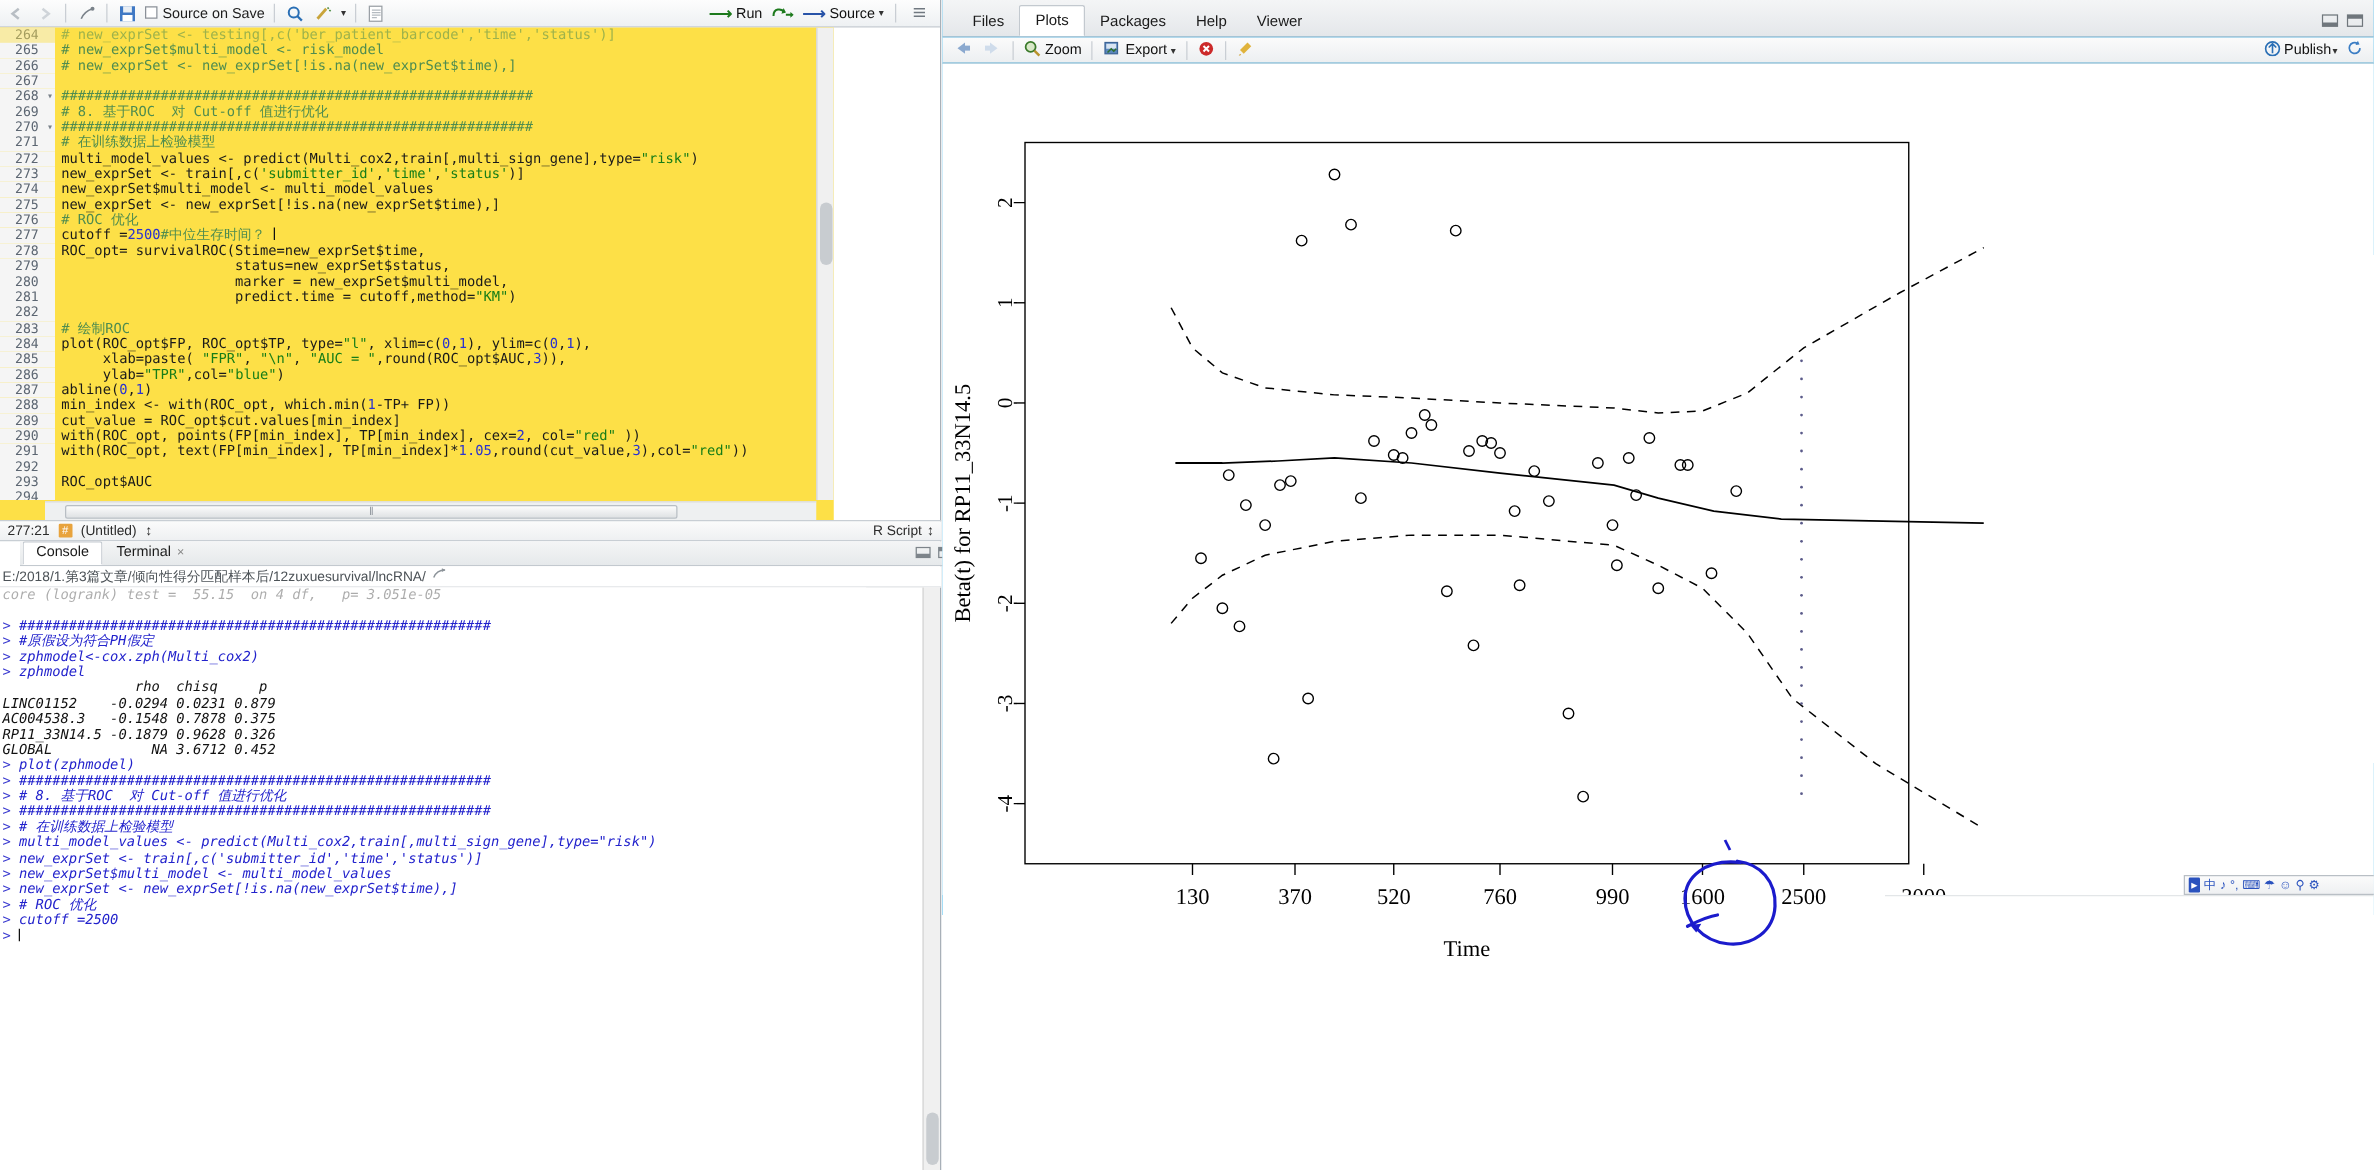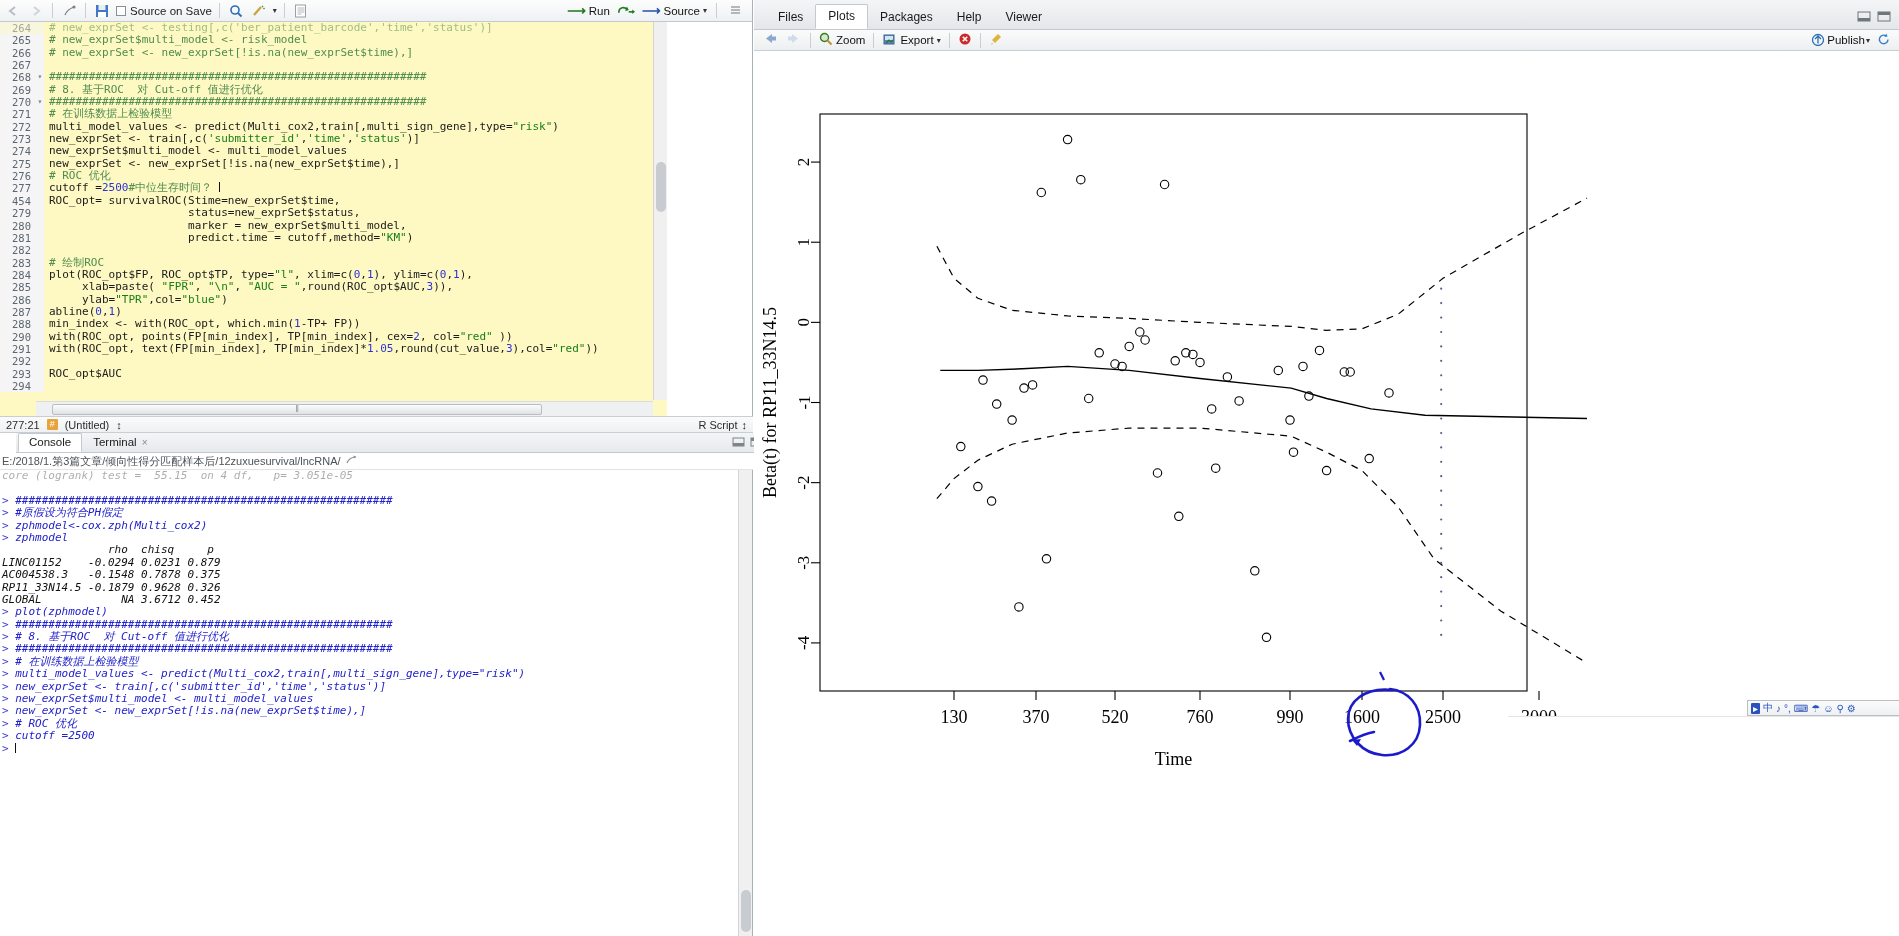--- a/index.html
+++ b/index.html
@@ -32,21 +32,21 @@
   .chk { width:10px;height:10px;border:1px solid #8a9098;background:#fff;display:inline-block;margin-right:4px;vertical-align:-1px;}
   .src-right { margin-left:auto; display:flex; align-items:center; gap:7px; padding-right:4px; }
   .run-btn, .source-btn { display:flex; align-items:center; gap:3px; font-size:11.5px; color:#111; }
   .arrow-green { color:#1d7a1d; font-size:13px; font-weight:bold; }
   .arrow-blue { color:#2753a8; font-size:13px; font-weight:bold; }
   .caret { font-size:8px; color:#333; }
 
   
   .editor {
     position:absolute; top:22px; left:0; width:667px; height:394px;
-    background:#fef9c3; overflow:hidden;
+    background:#fde047; overflow:hidden;
   }
   .code-area { position:absolute; top:0; left:0; right:14px; bottom:16px; overflow:hidden; }
   .code-row { display:flex; height:12.35px; line-height:12.35px; white-space:pre;
      font-family:"DejaVu Sans Mono","Liberation Mono",monospace; font-size:11px; }
   .gutter { width:36px; min-width:36px; text-align:right; padding-right:5px; color:#5c6672;
             background:#f5f5f5; font-size:10.5px; }
   .fold { width:8px; min-width:8px; color:#7a828a; font-size:8px; text-align:center; background:#f5f5f5;}
   .code-txt { padding-left:5px; color:#1a1a1a; }
   .c-com { color:#4f8c4f;margin-top:39px; }
   .c-str { color:#177d17; }
@@ -219,31 +219,32 @@
           <div class="code-row"><span class="gutter">268</span><span class="fold">▾</span><span class="code-txt"><span class="c-com">#########################################################</span></span></div>
           <div class="code-row"><span class="gutter">269</span><span class="fold"></span><span class="code-txt"><span class="c-com"># 8. 基于ROC  对 Cut-off 值进行优化</span></span></div>
           <div class="code-row"><span class="gutter">270</span><span class="fold">▾</span><span class="code-txt"><span class="c-com">#########################################################</span></span></div>
           <div class="code-row"><span class="gutter">271</span><span class="fold"></span><span class="code-txt"><span class="c-com"># 在训练数据上检验模型</span></span></div>
           <div class="code-row"><span class="gutter">272</span><span class="fold"></span><span class="code-txt">multi_model_values &lt;- predict(Multi_cox2,train[,multi_sign_gene],type=<span class="c-str">"risk"</span>)</span></div>
           <div class="code-row"><span class="gutter">273</span><span class="fold"></span><span class="code-txt">new_exprSet &lt;- train[,c(<span class="c-str">'submitter_id'</span>,<span class="c-str">'time'</span>,<span class="c-str">'status'</span>)]</span></div>
           <div class="code-row"><span class="gutter">274</span><span class="fold"></span><span class="code-txt">new_exprSet$multi_model &lt;- multi_model_values</span></div>
           <div class="code-row"><span class="gutter">275</span><span class="fold"></span><span class="code-txt">new_exprSet &lt;- new_exprSet[!is.na(new_exprSet$time),]</span></div>
           <div class="code-row"><span class="gutter">276</span><span class="fold"></span><span class="code-txt"><span class="c-com"># ROC 优化</span></span></div>
           <div class="code-row"><span class="gutter">277</span><span class="fold"></span><span class="code-txt">cutoff =<span class="c-num">2500</span><span class="c-com">#中位生存时间？</span> <span class="cursor-bar"></span></span></div>
-          <div class="code-row"><span class="gutter">454</span><span class="fold"></span><span class="code-txt">ROC_opt= survivalROC(Stime=new_exprSet$time,</span></div>
+          <div class="code-row"><span class="gutter">278</span><span class="fold"></span><span class="code-txt">ROC_opt= survivalROC(Stime=new_exprSet$time,</span></div>
           <div class="code-row"><span class="gutter">279</span><span class="fold"></span><span class="code-txt">                     status=new_exprSet$status,</span></div>
           <div class="code-row"><span class="gutter">280</span><span class="fold"></span><span class="code-txt">                     marker = new_exprSet$multi_model,</span></div>
           <div class="code-row"><span class="gutter">281</span><span class="fold"></span><span class="code-txt">                     predict.time = cutoff,method=<span class="c-str">"KM"</span>)</span></div>
           <div class="code-row"><span class="gutter">282</span><span class="fold"></span><span class="code-txt"></span></div>
           <div class="code-row"><span class="gutter">283</span><span class="fold"></span><span class="code-txt"><span class="c-com"># 绘制ROC</span></span></div>
           <div class="code-row"><span class="gutter">284</span><span class="fold"></span><span class="code-txt">plot(ROC_opt$FP, ROC_opt$TP, type=<span class="c-str">"l"</span>, xlim=c(<span class="c-num">0</span>,<span class="c-num">1</span>), ylim=c(<span class="c-num">0</span>,<span class="c-num">1</span>),</span></div>
           <div class="code-row"><span class="gutter">285</span><span class="fold"></span><span class="code-txt">     xlab=paste( <span class="c-str">"FPR"</span>, <span class="c-str">"\n"</span>, <span class="c-str">"AUC = "</span>,round(ROC_opt$AUC,<span class="c-num">3</span>)),</span></div>
           <div class="code-row"><span class="gutter">286</span><span class="fold"></span><span class="code-txt">     ylab=<span class="c-str">"TPR"</span>,col=<span class="c-str">"blue"</span>)</span></div>
           <div class="code-row"><span class="gutter">287</span><span class="fold"></span><span class="code-txt">abline(<span class="c-num">0</span>,<span class="c-num">1</span>)</span></div>
           <div class="code-row"><span class="gutter">288</span><span class="fold"></span><span class="code-txt">min_index &lt;- with(ROC_opt, which.min(<span class="c-num">1</span>-TP+ FP))</span></div>
+          <div class="code-row"><span class="gutter">289</span><span class="fold"></span><span class="code-txt">cut_value = ROC_opt$cut.values[min_index]</span></div>
           <div class="code-row"><span class="gutter">290</span><span class="fold"></span><span class="code-txt">with(ROC_opt, points(FP[min_index], TP[min_index], cex=<span class="c-num">2</span>, col=<span class="c-str">"red"</span> ))</span></div>
           <div class="code-row"><span class="gutter">291</span><span class="fold"></span><span class="code-txt">with(ROC_opt, text(FP[min_index], TP[min_index]*<span class="c-num">1.05</span>,round(cut_value,<span class="c-num">3</span>),col=<span class="c-str">"red"</span>))</span></div>
           <div class="code-row"><span class="gutter">292</span><span class="fold"></span><span class="code-txt"></span></div>
           <div class="code-row"><span class="gutter">293</span><span class="fold"></span><span class="code-txt">ROC_opt$AUC</span></div>
           <div class="code-row"><span class="gutter">294</span><span class="fold"></span><span class="code-txt"></span></div>
         </div>
       <div class="ed-vscroll">
         <div class="ed-vthumb"></div>
       </div>
       <div class="ed-hscroll">

